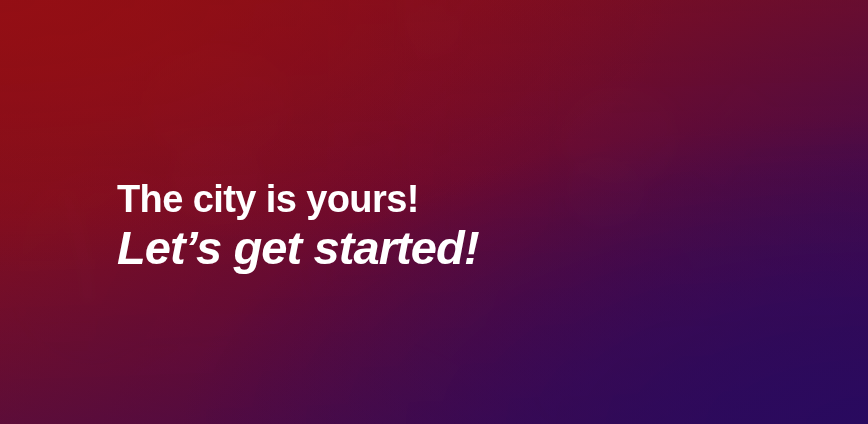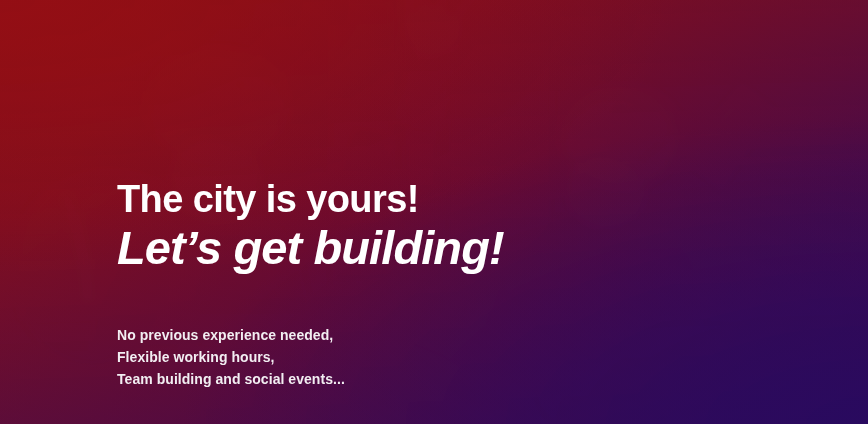--- a/index.html
+++ b/index.html
@@ -197,24 +197,19 @@
 
   <div class="grad-main"></div>
   <div class="grad-vert"></div>
   <div class="grad-corner"></div>
 
   <div class="content">
 
     <div class="headline">
       <span class="headline-line1">The city is yours!</span>
       <span class="headline-line2">
-        <span class="lead">Let’s get </span><span class="emph">building!</span>
+        <span class="lead">Let’s get </span><span class="emph">started!</span>
       </span>
     </div>
 
-    <div class="bullets">
-      <span class="bullet-line">No previous experience needed,</span>
-      <span class="bullet-line">Flexible working hours,</span>
-      <span class="bullet-line">Team building and social events...</span>
-    </div>
 
   </div>
 </div>
 
 </body></html>

